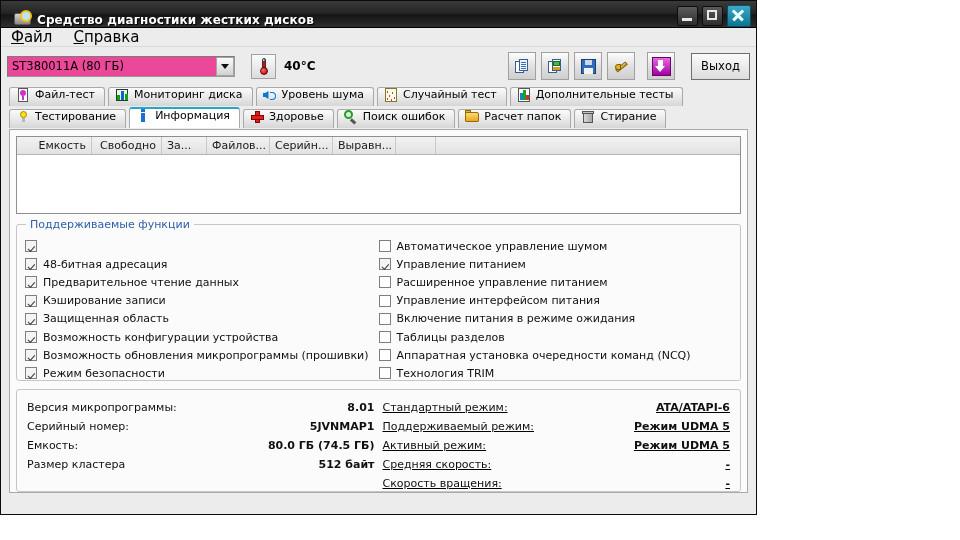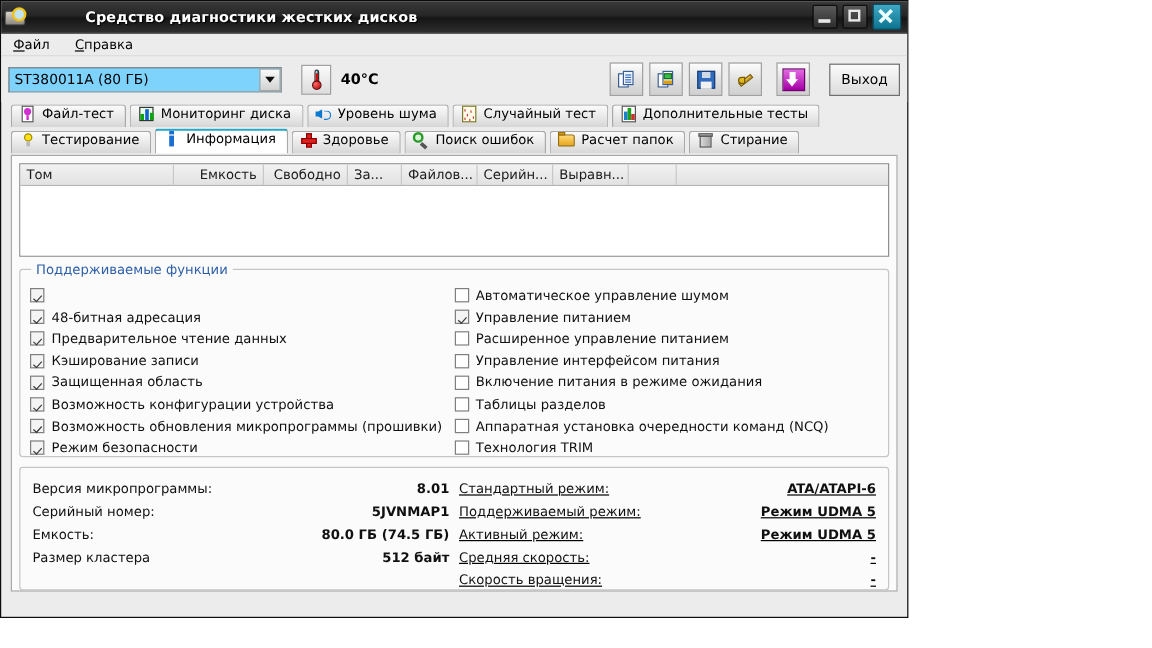--- a/index.html
+++ b/index.html
@@ -17,24 +17,23 @@
     border: 1px solid #0b0b0b;
     box-sizing: border-box;
   }
   
   .titlebar {
     position: relative;
     height: 27px;
     background: linear-gradient(180deg,#3a3a3a 0%, #262626 45%, #151515 55%, #2e2e2e 100%);
     border-bottom: 1px solid #000;
     display: flex;
-    align-items: center;
-    padding-left: 2px;
-    box-sizing: border-box;
-    gap: 44px;
+    align-items: flex-end;
+    padding-left: 12px;
+    box-sizing: border-box;
   }
   .title-icon {
     width: 18px; height: 18px;
     margin-right: 6px;
     position: relative;
     flex: none;
   }
   .title-icon .disk {
     position: absolute; left: 1px; top: 4px;
     width: 15px; height: 10px;
@@ -87,21 +86,21 @@
   .win-btn .close-g { transform: rotate(45deg); }
   .win-btn .close-g2 { transform: rotate(-45deg); }
 
   
   .menubar {
     height: 19px;
     background: #ececec;
     display: flex;
     align-items: center;
     padding-left: 8px;
-    font-size: 11px;
+    font-size: 15px;
     color: #000;
     border-bottom: 1px solid #d9d9d9;
     box-sizing: border-box;
   }
   .menu-item {
     padding: 1px 9px 1px 2px;
     margin-right: 10px;
     cursor: default;
     white-space: nowrap;
   }
@@ -111,21 +110,21 @@
   .toolbar {
     height: 38px;
     display: flex;
     align-items: center;
     padding: 0 6px;
     box-sizing: border-box;
     background: #ececec;
   }
   .combo {
     width: 228px; height: 21px;
-    background: #7dd3fc;
+    background: #ec4899;
     border: 1px solid #9a9a9a;
     border-top-color: #7b7b7b;
     border-left-color: #7b7b7b;
     display: flex; align-items: center;
     font-size: 11.5px;
     padding-left: 4px;
     box-sizing: border-box;
     position: relative;
     cursor: default;
   }
@@ -566,21 +565,20 @@
           </span>
         <span>Стирание</span>
       </div>
     </div>
   </div>
 
   <div class="tab-page">
 
     <div class="listview">
       <div class="lv-header">
-        <div class="lv-col" style="width:128px">Том</div>
         <div class="lv-col r" style="width:75px">Емкость</div>
         <div class="lv-col r" style="width:70px">Свободно</div>
         <div class="lv-col" style="width:45px">За...</div>
         <div class="lv-col" style="width:63px">Файлов...</div>
         <div class="lv-col" style="width:63px">Серийн...</div>
         <div class="lv-col" style="width:63px">Выравн...</div>
         <div class="lv-col" style="width:40px"></div>
       </div>
       <div class="lv-body"></div>
     </div>

